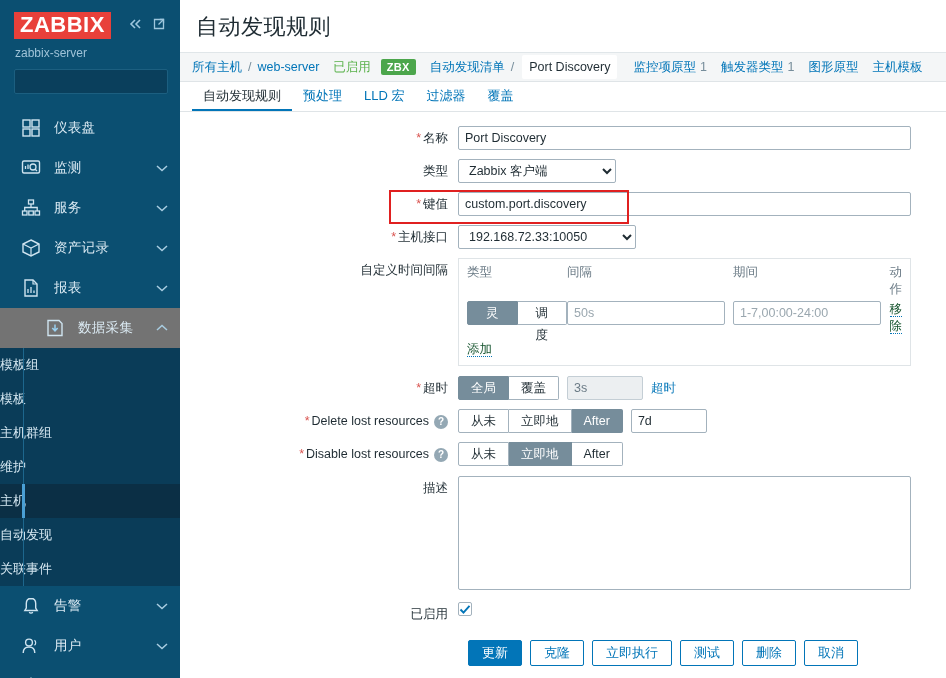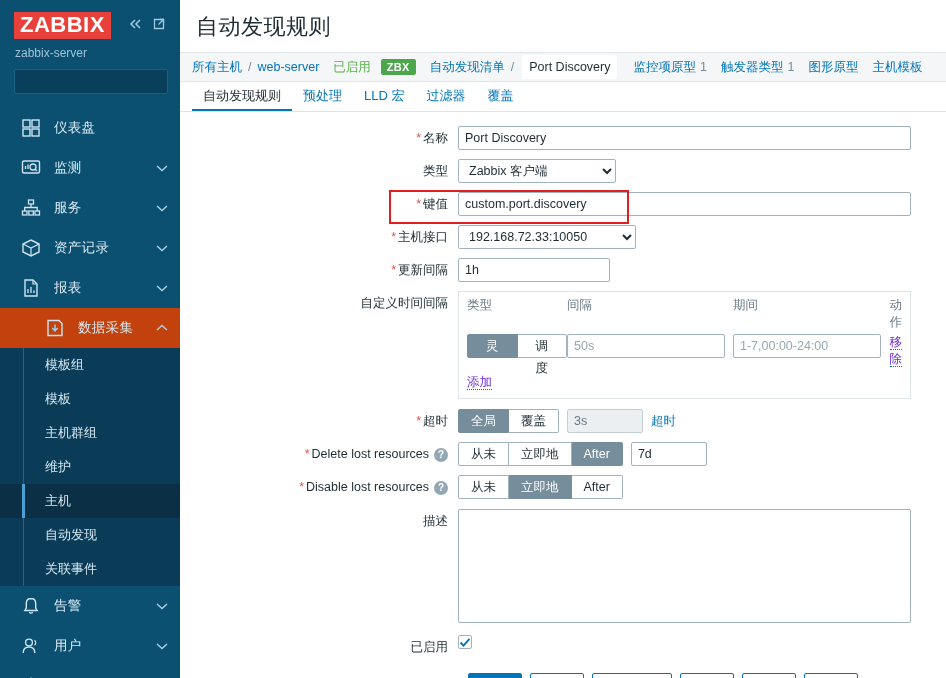--- a/index.html
+++ b/index.html
@@ -59,27 +59,26 @@
     display: flex; align-items: center;
     height: 40px;
     padding: 0 12px 0 20px;
     color: #dbeaf3;
     cursor: pointer;
     position: relative;
   }
   .nav-item .nv-icon { width: 22px; height: 22px; flex: 0 0 22px; margin-right: 12px; color:#cfe4f0;}
   .nav-item .nv-label { font-size: 13.5px; letter-spacing: .3px; }
   .nav-item .chev { margin-left: auto; color: #a9cde1; }
-  .nav-item.expanded { background: #c2410c; padding-left: 44px; }
+  .nav-item.expanded { background: #737373; padding-left: 44px; }
 
   .submenu { background: #0a3c58; }
   .sub-item {
     height: 34px;
     display: flex; align-items: center;
-    padding-left: 45px;
     color: #d6e8f2;
     font-size: 13px;
     position: relative;
     cursor: pointer;
     border-left: 0;
   }
   .sub-item:before{
     content:""; position:absolute; left:23px; top:0; bottom:0; width:1px; background:#1d678d;
   }
   .sub-item.active { background: #0b2f45; }
@@ -196,21 +195,21 @@
   }
   .seg .opt:first-child { border-left-width: 1px; border-radius: 2px 0 0 2px; }
   .seg .opt:last-child { border-radius: 0 2px 2px 0; }
   .seg .opt.on { background: #768d9b; color: #fff; border-color: #768d9b; }
 
   .inline { display: flex; align-items: center; gap: 8px; }
   input.dis {
     background: #eceff1; color: #6b7b86; border-color: #c4ced5;
   }
   .lnk { color: #0275b8; cursor: pointer; font-size: 12.5px; }
-  .lnk-dot { color: #6d28d9; cursor: pointer; font-size:12.5px; border-bottom: 1px dotted #0275b8; }
+  .lnk-dot { color: #14532d; cursor: pointer; font-size:12.5px; border-bottom: 1px dotted #0275b8; }
 
   
   .ci-box {
     border: 1px solid #dfe4e7;
     width: 453px;
     padding: 5px 8px 7px 8px;
     background:#fff;
   }
   .ci-head { display: flex; font-size: 12.5px; color: #6b7b86; padding-bottom: 3px; }
   .ci-row { display: flex; }
@@ -532,28 +531,20 @@
         <div class="lbl">
           <span class="req">*</span><span>主机接口</span>
         </div>
         <div class="fld">
           <select class="sel w-iface">
             <option>192.168.72.33:10050</option>
           </select>
         </div>
       </div>
 
-      <div class="row">
-        <div class="lbl">
-          <span class="req">*</span><span>更新间隔</span>
-        </div>
-        <div class="fld">
-          <input class="txt w-interval" type="text" value="1h" style="">
-        </div>
-      </div>
 
       <div class="row">
         <div class="lbl">
           <span>自定义时间间隔</span>
         </div>
         <div class="fld">
           <div class="ci-box">
             <div class="ci-head">
               <div class="c-type">类型</div>
               <div class="c-int">间隔</div>

